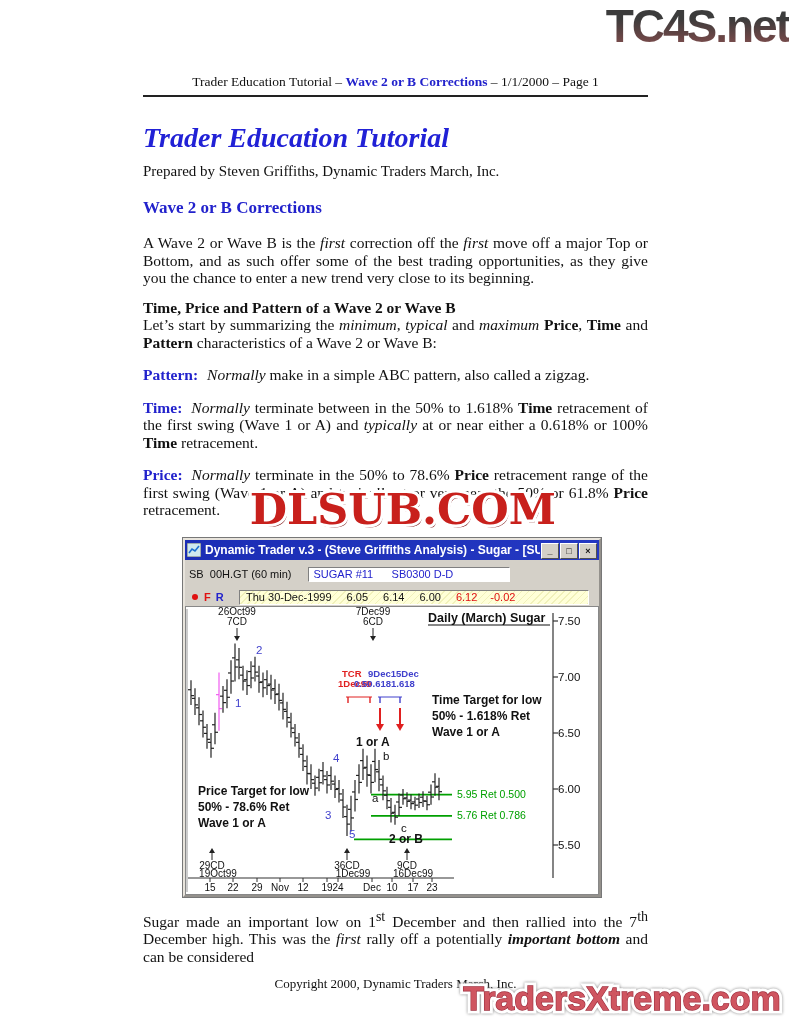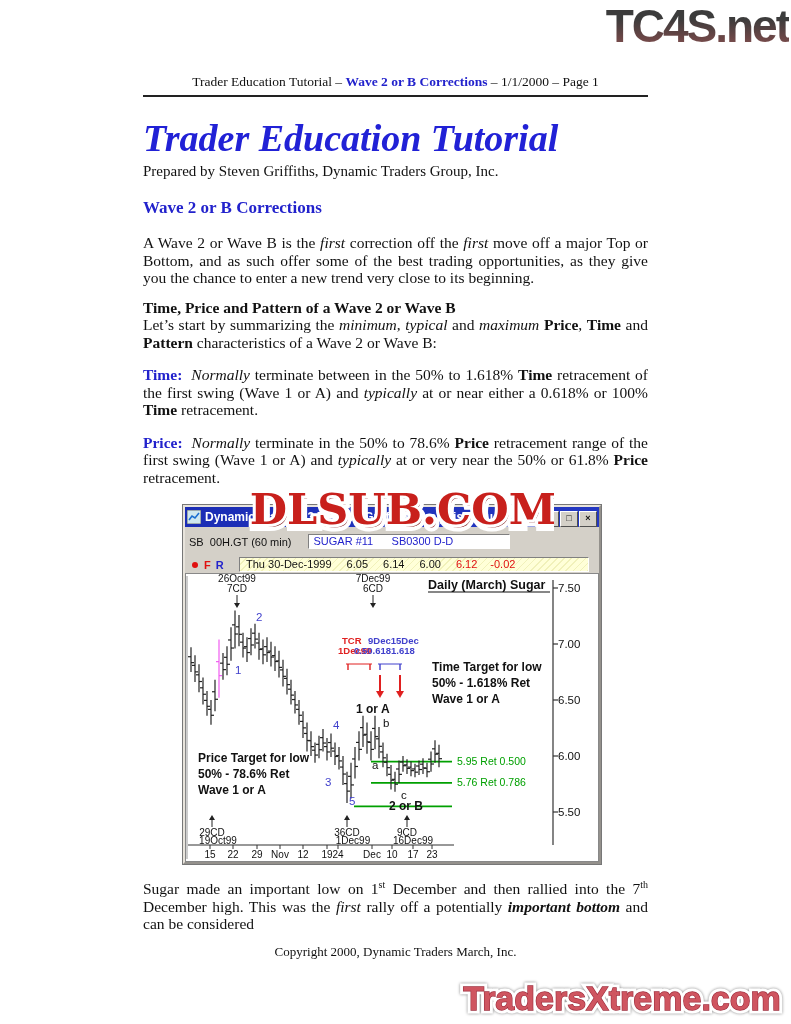--- a/index.html
+++ b/index.html
@@ -7,34 +7,34 @@
        font-family:"Liberation Serif",serif;color:#111;}
 
   
   .tc4s-logo{position:absolute;top:2px;right:2px;font-family:"Liberation Sans",sans-serif;
     font-weight:bold;font-size:46px;letter-spacing:-2px;line-height:48px;
     background:linear-gradient(#3c3c3c 35%,#6b4646 75%,#8a5656);
     -webkit-background-clip:text;background-clip:text;color:transparent;}
   .content{position:absolute;left:143px;top:0;width:505px;margin-top:34px;}
   .doc-header{padding-top:40px;text-align:center;font-size:13.5px;line-height:15px;}
   .rule{border:0;border-top:2px solid #222;margin:6px 0 0 0;width:505px;}
-  h1.doc-title{margin:24px 0 0 0;font-size:38px;line-height:34px;font-style:italic;
+  h1.doc-title{margin:24px 0 0 0;font-size:28px;line-height:34px;font-style:italic;
     font-weight:bold;color:#2121d6;}
   .byline{margin-top:8px;font-size:15px;line-height:17px;}
   h2.section{margin:18px 0 0 0;font-size:17px;line-height:19px;color:#2222cc;font-weight:bold;}
   p.body{margin:0;font-size:15.5px;line-height:17.5px;text-align:justify;}
   p.intro{margin-top:17px;}
   h3.sub{margin:12px 0 0 0;font-size:15.5px;line-height:17.5px;font-weight:bold;}
   p.summary{margin-top:0;}
   p.feature{margin-top:15px;}
   .feat-label{color:#2222cc;font-weight:bold;margin-right:9px;}
   p.look{margin-top:22px;text-align:left;}
   p.closing{margin-top:16px;}
   .copyright{margin-top:11px;text-align:center;font-size:13px;}
-  sup{font-size:10px;line-height:0;}
+  sup{font-size:14px;line-height:0;}
 
   
   .dlsub{position:absolute;left:248px;top:480px;width:306px;height:58px;pointer-events:none;}
   .txtreme{position:absolute;right:4px;top:977px;width:330px;height:46px;}
 
   
   .dt-window{margin:19px 0 0 40px;width:414px;background:#d4d0c8;
     border:2px outset #e8e4dc;box-shadow:0 0 0 1px #777;
     font-family:"Liberation Sans",sans-serif;}
   .titlebar{height:20px;background:linear-gradient(90deg,#1b2db5,#2438c2);
@@ -68,29 +68,30 @@
 <body>
 
 <div class="tc4s-logo">TC4S.net</div>
 
 <div class="content">
 
   <div class="doc-header"><span>Trader Education Tutorial – </span><span style="font-weight: bold; color: rgb(34, 34, 204);">Wave 2 or B Corrections</span><span> – 1/1/2000 – Page 1</span></div>
   <hr class="rule">
 
   <h1 class="doc-title">Trader Education Tutorial</h1>
-  <div class="byline">Prepared by Steven Griffiths, Dynamic Traders Group, Inc.</div>
+  <div class="byline">Prepared by Steven Griffiths, Dynamic Traders March, Inc.</div>
 
   <h2 class="section">Wave 2 or B Corrections</h2>
 
   <p class="body intro"><span>A Wave 2 or Wave B is the </span><span style="font-style: italic;">first</span><span> correction off the </span><span style="font-style: italic;">first</span><span> move off a major Top or Bottom, and as such offer some of the best trading opportunities, as they give you the chance to enter a new trend very close to its beginning.</span></p>
 
   <h3 class="sub">Time, Price and Pattern of a Wave 2 or Wave B</h3>
   <p class="body summary"><span>Let’s start by summarizing the </span><span style="font-style: italic;">minimum</span><span>, </span><span style="font-style: italic;">typical</span><span> and </span><span style="font-style: italic;">maximum</span><span> </span><span style="font-weight: bold;">Price</span><span>, </span><span style="font-weight: bold;">Time</span><span> and </span><span style="font-weight: bold;">Pattern</span><span> characteristics of a Wave 2 or Wave B:</span></p>
 
+  <p class="body feature"><span class="feat-label">Pattern:</span><span><span style="font-style: italic;">Normally</span><span> make in a simple ABC pattern, also called a zigzag.</span></span></p>
 
   <p class="body feature"><span class="feat-label">Time:</span><span><span style="font-style: italic;">Normally</span><span> terminate between in the 50% to 1.618% </span><span style="font-weight: bold;">Time</span><span> retracement of the first swing (Wave 1 or A) and </span><span style="font-style: italic;">typically</span><span> at or near either a 0.618% or 100% </span><span style="font-weight: bold;">Time</span><span> retracement.</span></span></p>
 
   <p class="body feature"><span class="feat-label">Price:</span><span><span style="font-style: italic;">Normally</span><span> terminate in the 50% to 78.6% </span><span style="font-weight: bold;">Price</span><span> retracement range of the first swing (Wave 1 or A) and </span><span style="font-style: italic;">typically</span><span> at or very near the 50% or 61.8% </span><span style="font-weight: bold;">Price</span><span> retracement.</span></span></p>
 
 
   <div class="dt-window">
     <div class="titlebar">
       <span class="app-icon">
         <svg width="14" height="14" viewBox="0 0 14 14">

